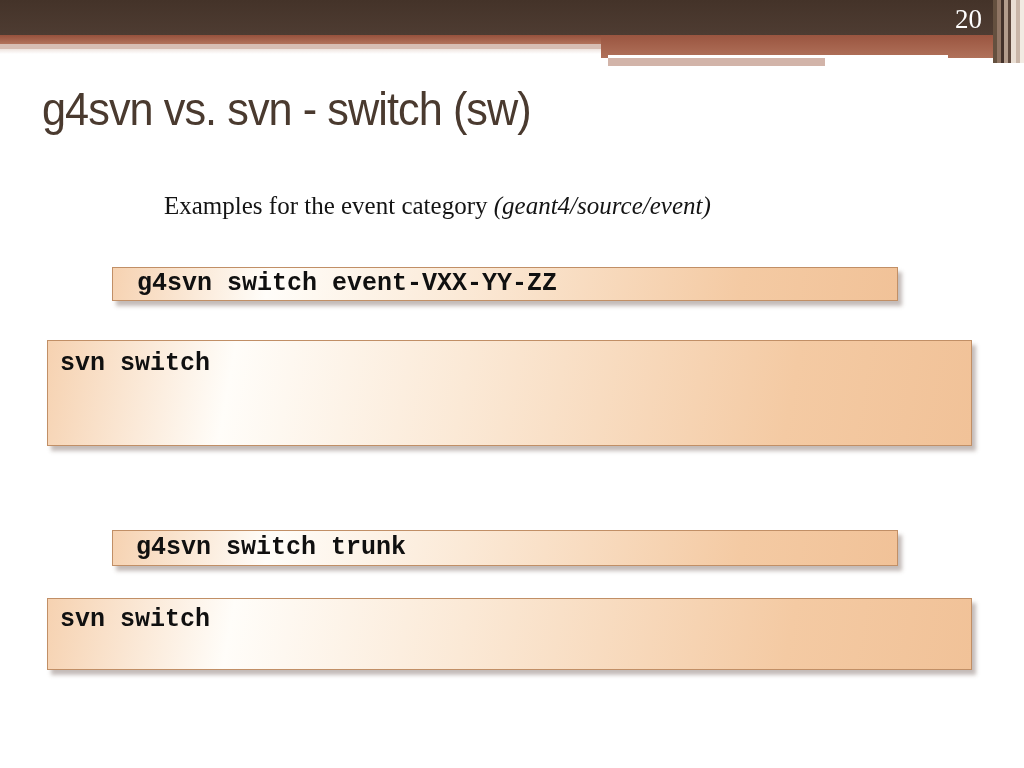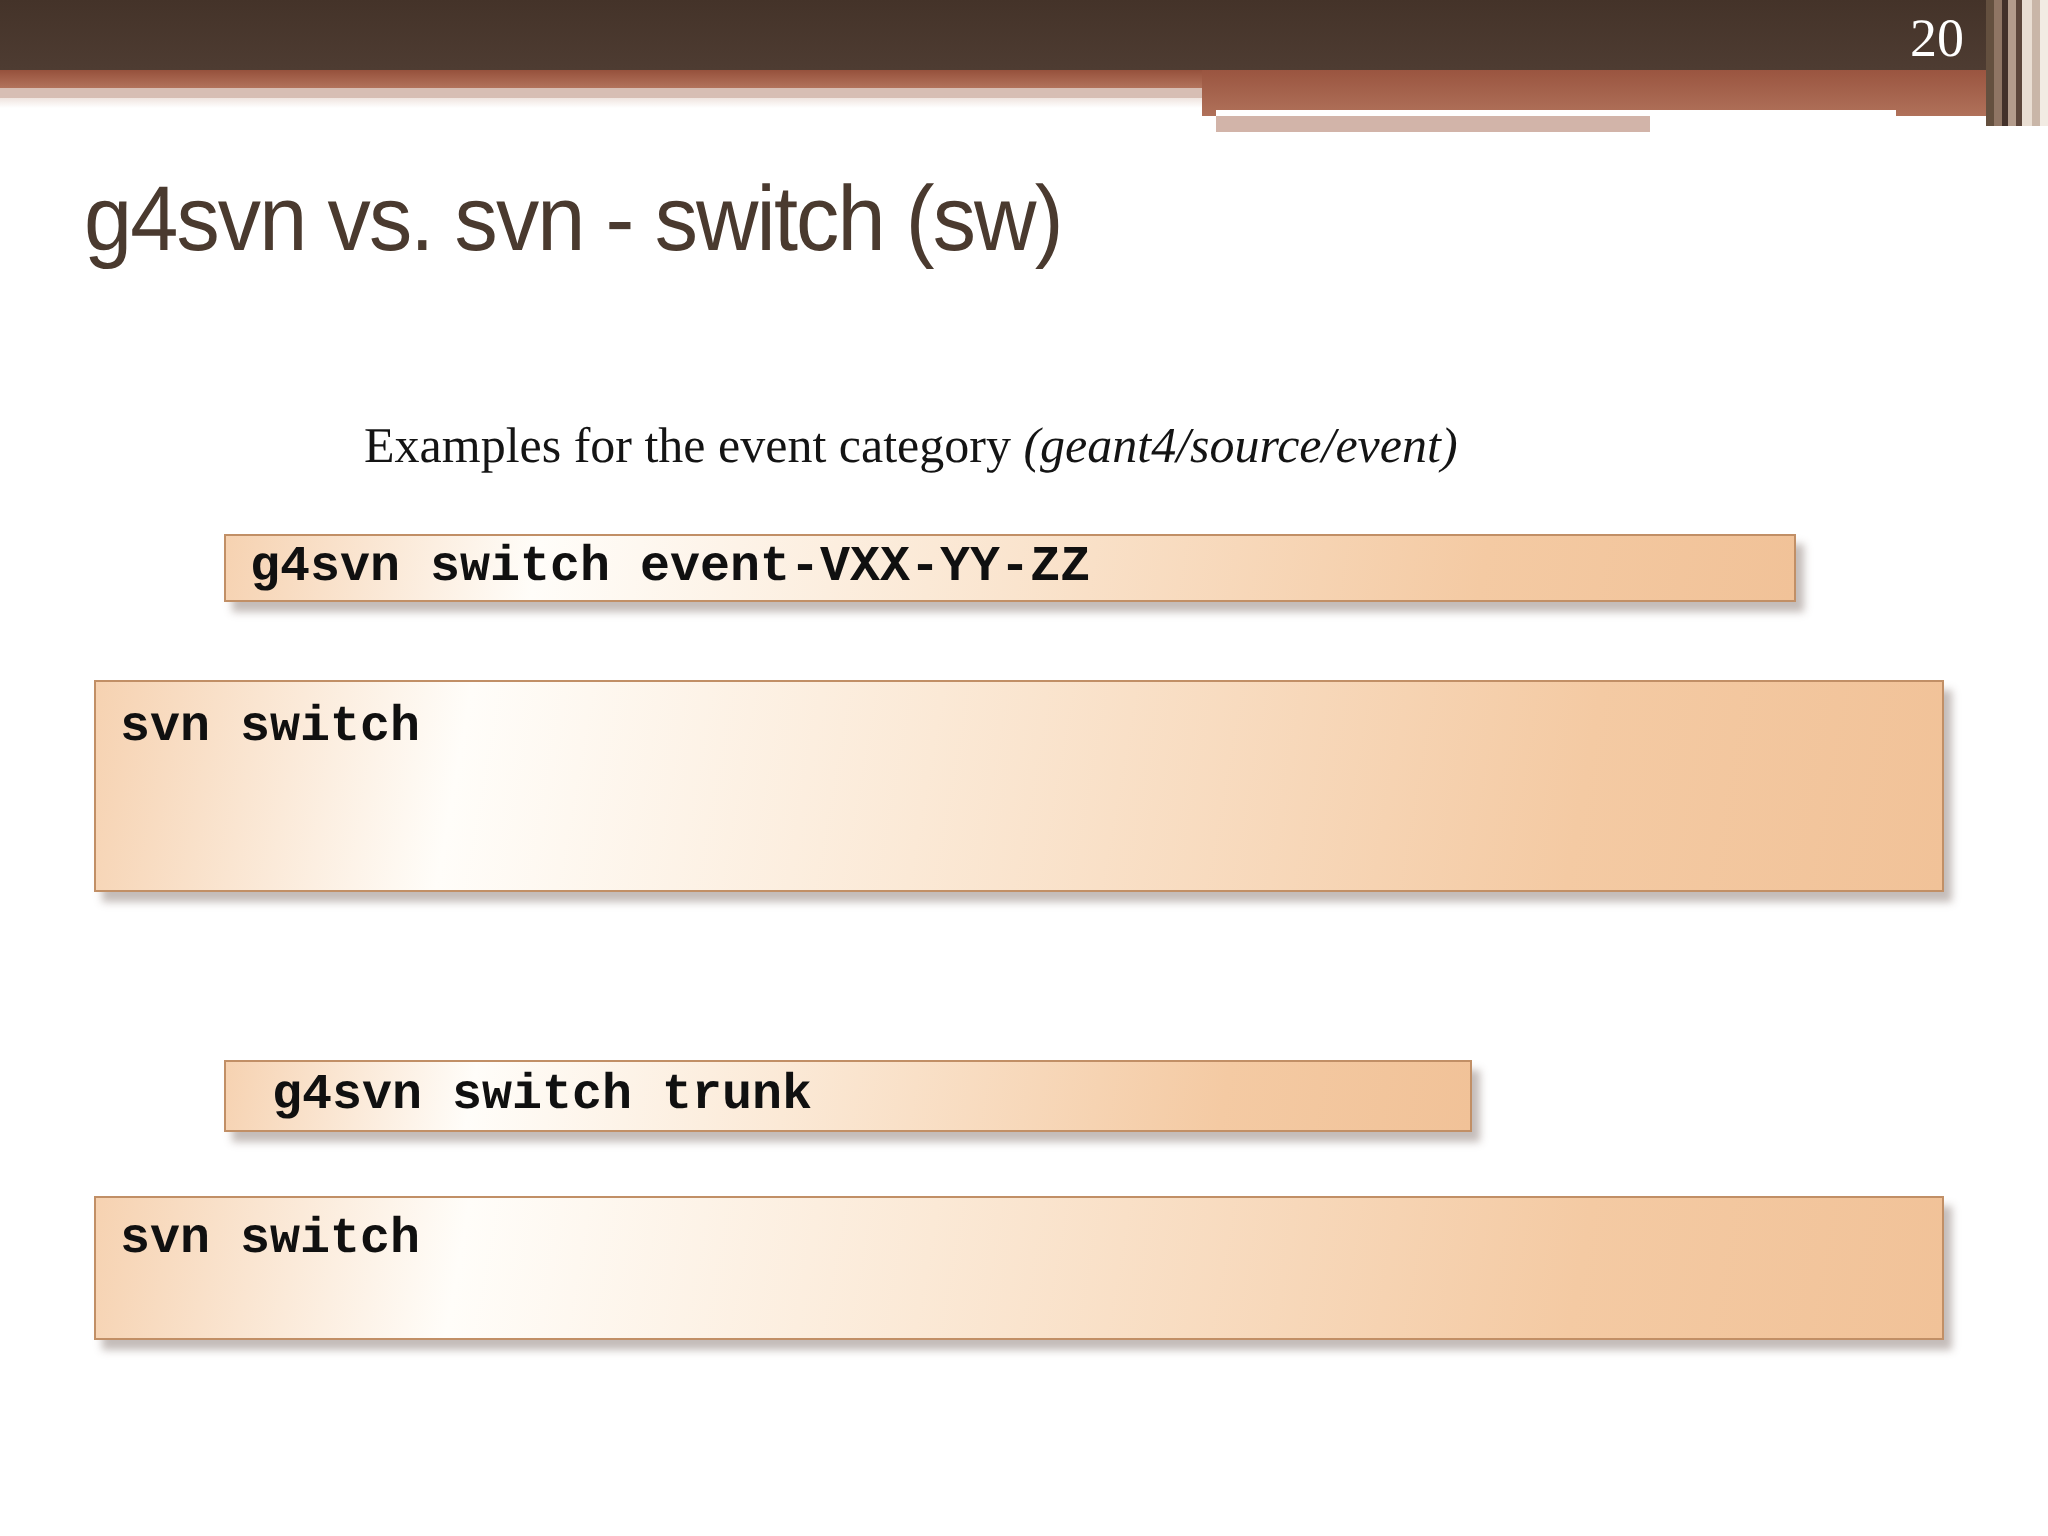--- a/index.html
+++ b/index.html
@@ -33,36 +33,36 @@
   .st6{width:5px;background:#e9ded3;}
   .st7{width:4px;background:#c9b6a8;}
   .st8{width:4px;background:#f2ebe3;}
   .page-number{position:absolute;top:4px;right:42px;
     font-family:"Liberation Serif",serif;font-size:27px;color:#ffffff;}
   
   .title{position:absolute;left:42px;top:82px;margin:0;
     font-family:"Liberation Sans",sans-serif;font-weight:400;
     font-size:46px;letter-spacing:-1px;color:#4a3a2f;
     transform:scaleX(.94);transform-origin:left top;white-space:nowrap;}
-  .subtitle{position:absolute;left:164px;top:192px;margin:18px;
+  .subtitle{position:absolute;left:164px;top:192px;margin:0;
     font-family:"Liberation Serif",serif;font-size:25px;color:#141414;
     white-space:nowrap;}
   .subtitle em{font-style:italic;}
   
   .codebox{position:absolute;box-sizing:border-box;
     border:1px solid #c18f66;
     background:linear-gradient(100deg,#f6d2b1 0%,#fffdf9 20%,#fbe9d6 45%,#f4caa3 80%,#f1c298 100%);
     box-shadow:4px 5px 4px rgba(100,80,70,.38);
     font-family:"Liberation Mono",monospace;font-weight:bold;
     font-size:25px;color:#101010;white-space:nowrap;}
   .box1{left:112px;top:267px;width:786px;height:34px;
-    padding:0 0 0 12px;line-height:32px;}
+    padding:0 0 0 24px;line-height:32px;}
   .box2{left:47px;top:340px;width:925px;height:106px;
     padding:7px 0 0 12px;line-height:31px;}
-  .box3{left:112px;top:530px;width:624px;height:36px;
+  .box3{left:112px;top:530px;width:786px;height:36px;
     padding:0 0 0 23px;line-height:34px;}
   .box4{left:47px;top:598px;width:925px;height:72px;
     padding:5px 0 0 12px;line-height:31px;}
 </style>
 </head>
 <body>
 
 <div>
 
   <div class="band-dark"></div>

